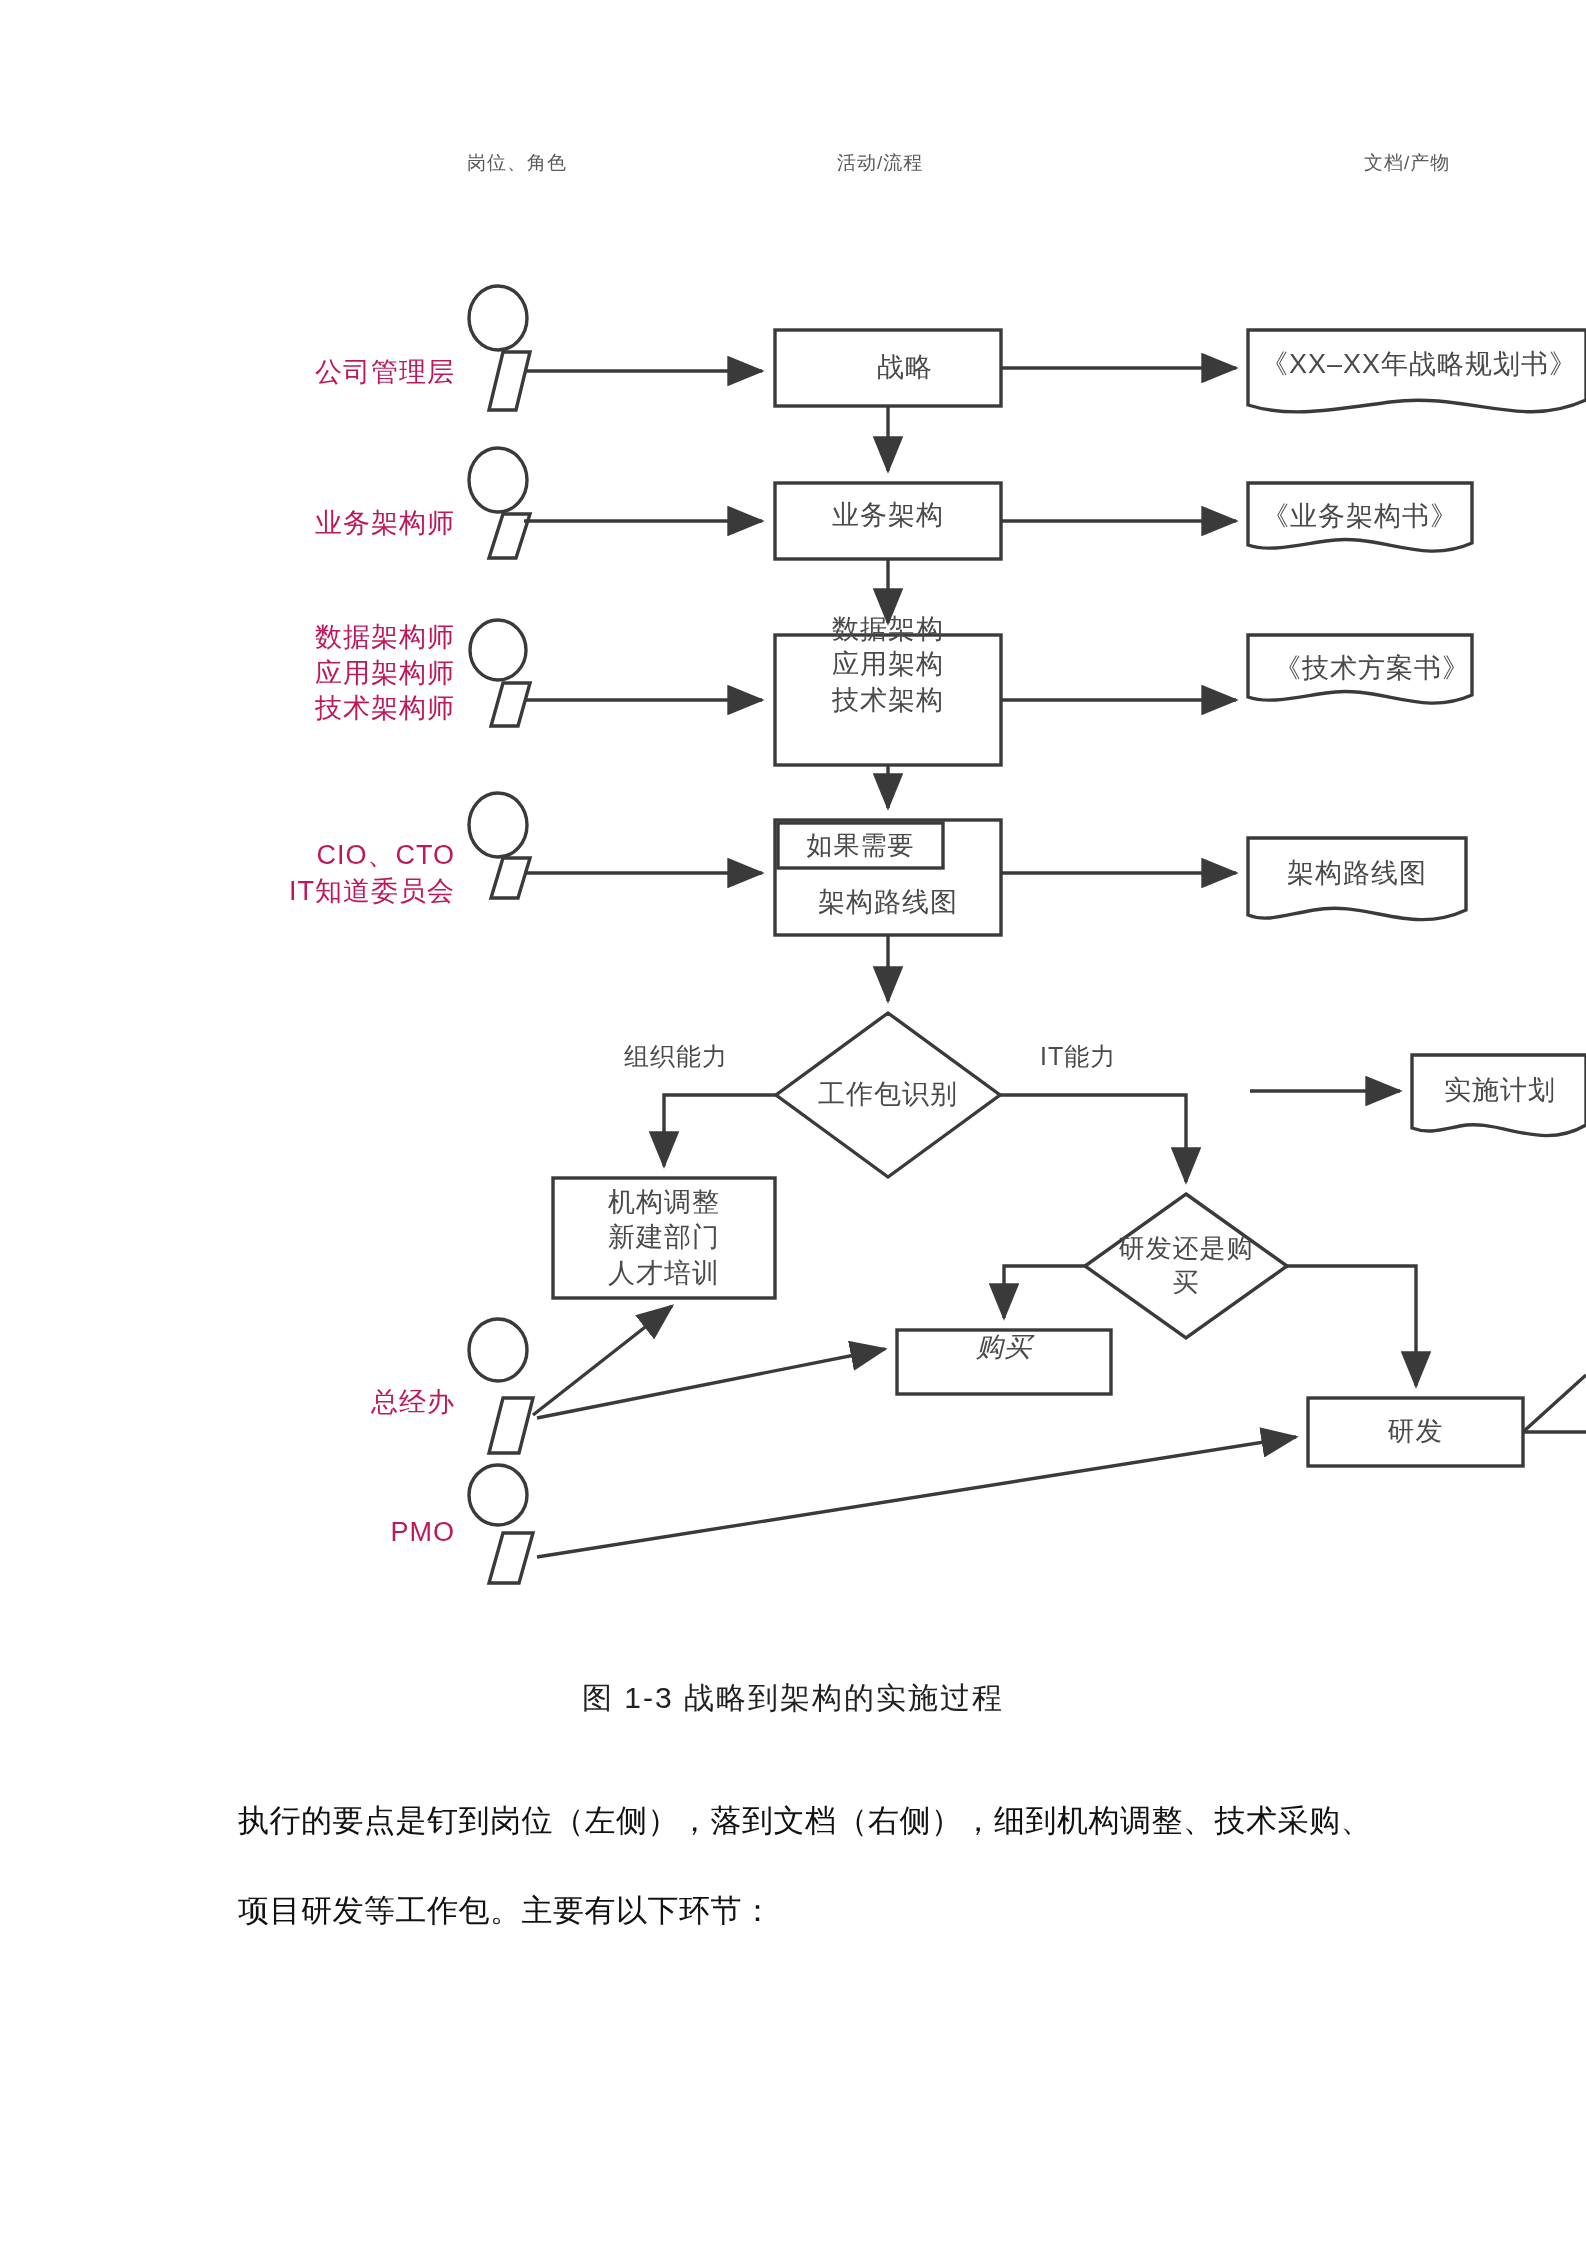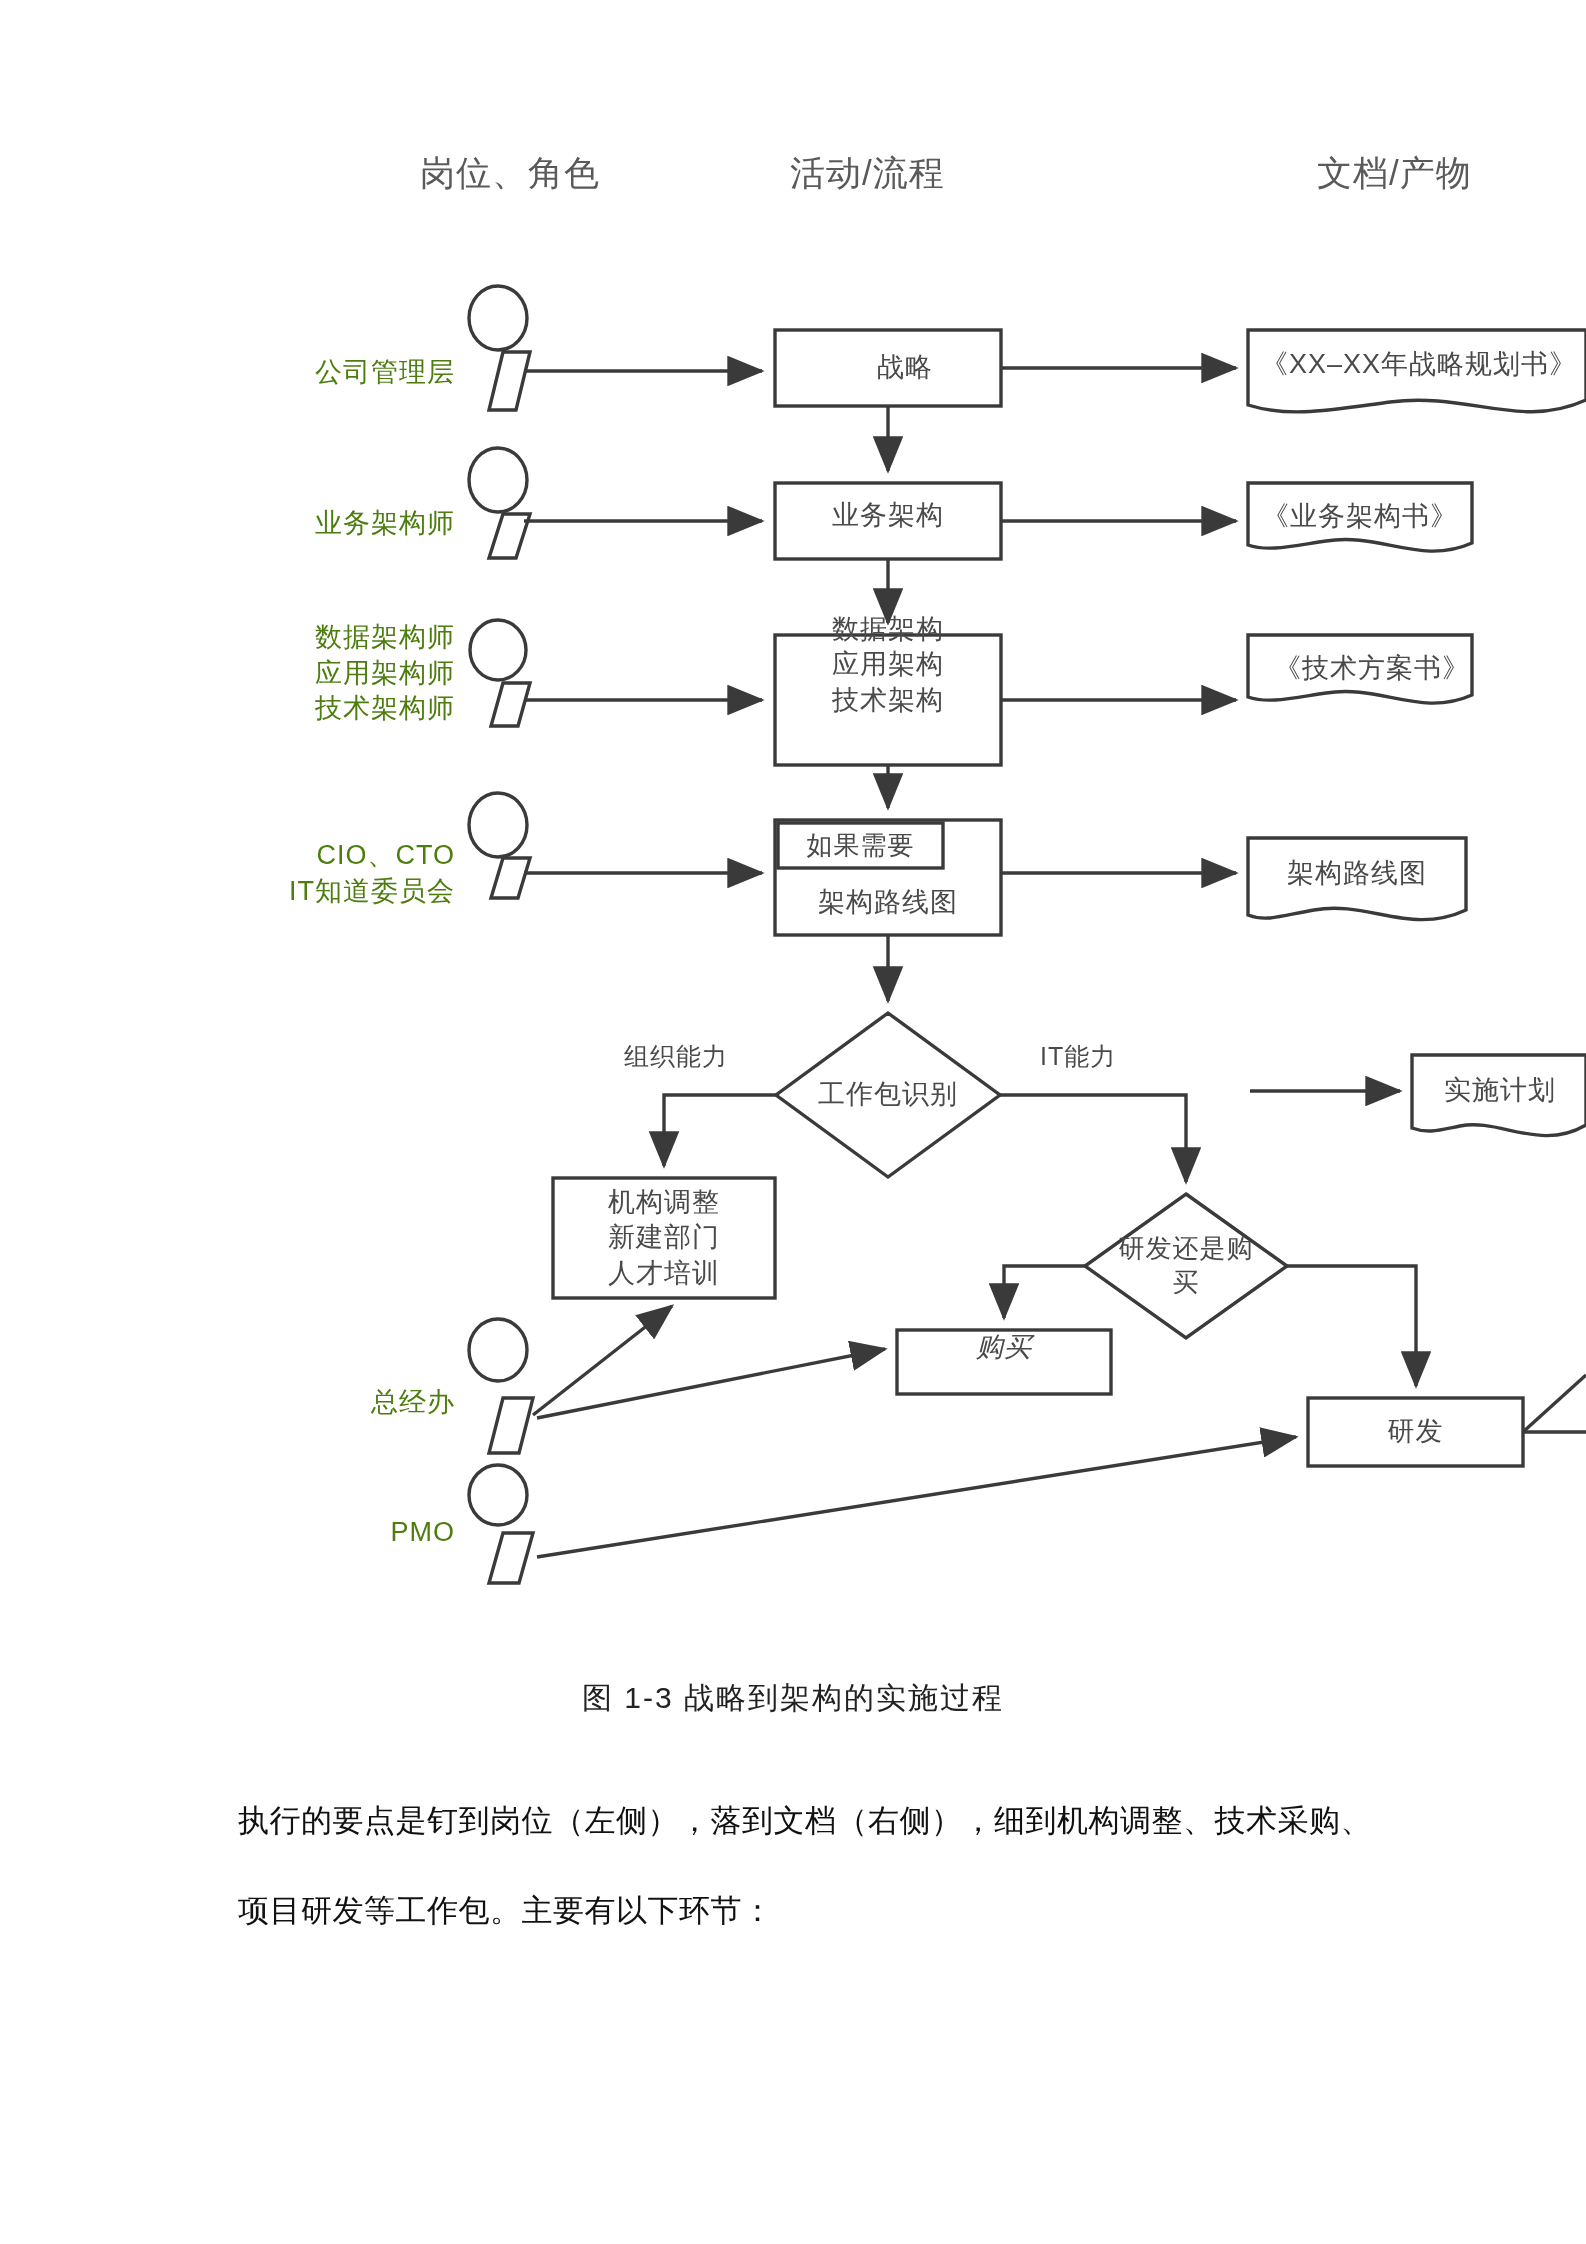--- a/index.html
+++ b/index.html
@@ -8,31 +8,31 @@
     font-family:"Liberation Sans","DejaVu Sans",sans-serif;
     overflow:hidden;position:relative;
   }
   #page{position:relative;width:1586px;height:2244px;background:#fff;}
 
   
   #diagram{position:absolute;left:0;top:0;width:1586px;height:1600px;}
   #diagram svg{position:absolute;left:0;top:0;}
 
   .col-head{
-    position:absolute;font-size:35px;color:#5a5a5a;
-    white-space:nowrap;letter-spacing:1px;
+    position:absolute;font-size:19px;color:#5a5a5a;
+    white-space:nowrap;letter-spacing:1px;margin-left:47px;
   }
 
   .node-label{
     position:absolute;display:flex;align-items:center;justify-content:center;
     text-align:center;color:#4a4a4a;white-space:pre-line;
     font-size:27px;line-height:1.30;letter-spacing:1px;pointer-events:none;
   }
   .role-label{
-    position:absolute;font-size:27px;color:#4d7c0f;line-height:1.32;
+    position:absolute;font-size:27px;color:#be185d;line-height:1.32;
     white-space:pre-line;text-align:right;letter-spacing:1px;
   }
   .edge-label{
     position:absolute;font-size:25px;color:#4a4a4a;white-space:nowrap;
     letter-spacing:1px;
   }
 
   
   .figcaption{
     position:absolute;left:0;width:1586px;text-align:center;

